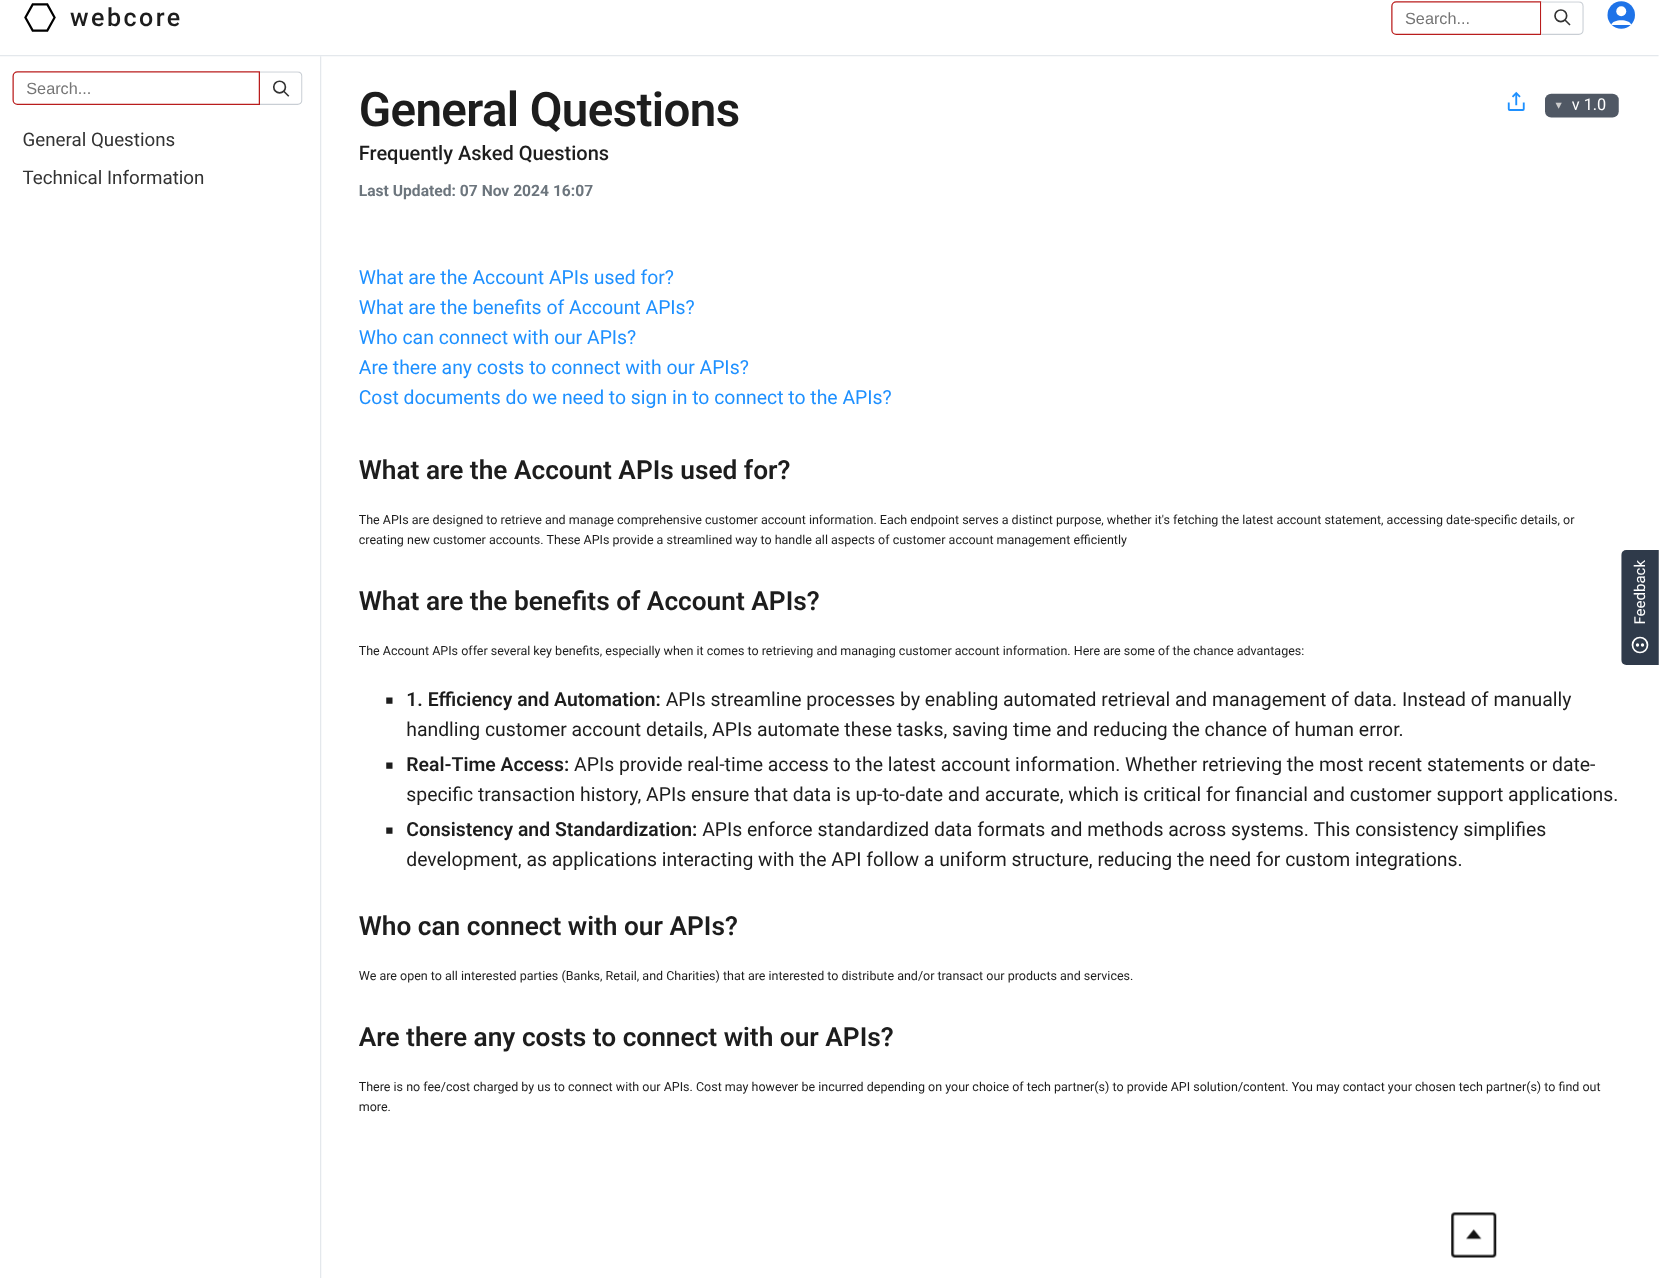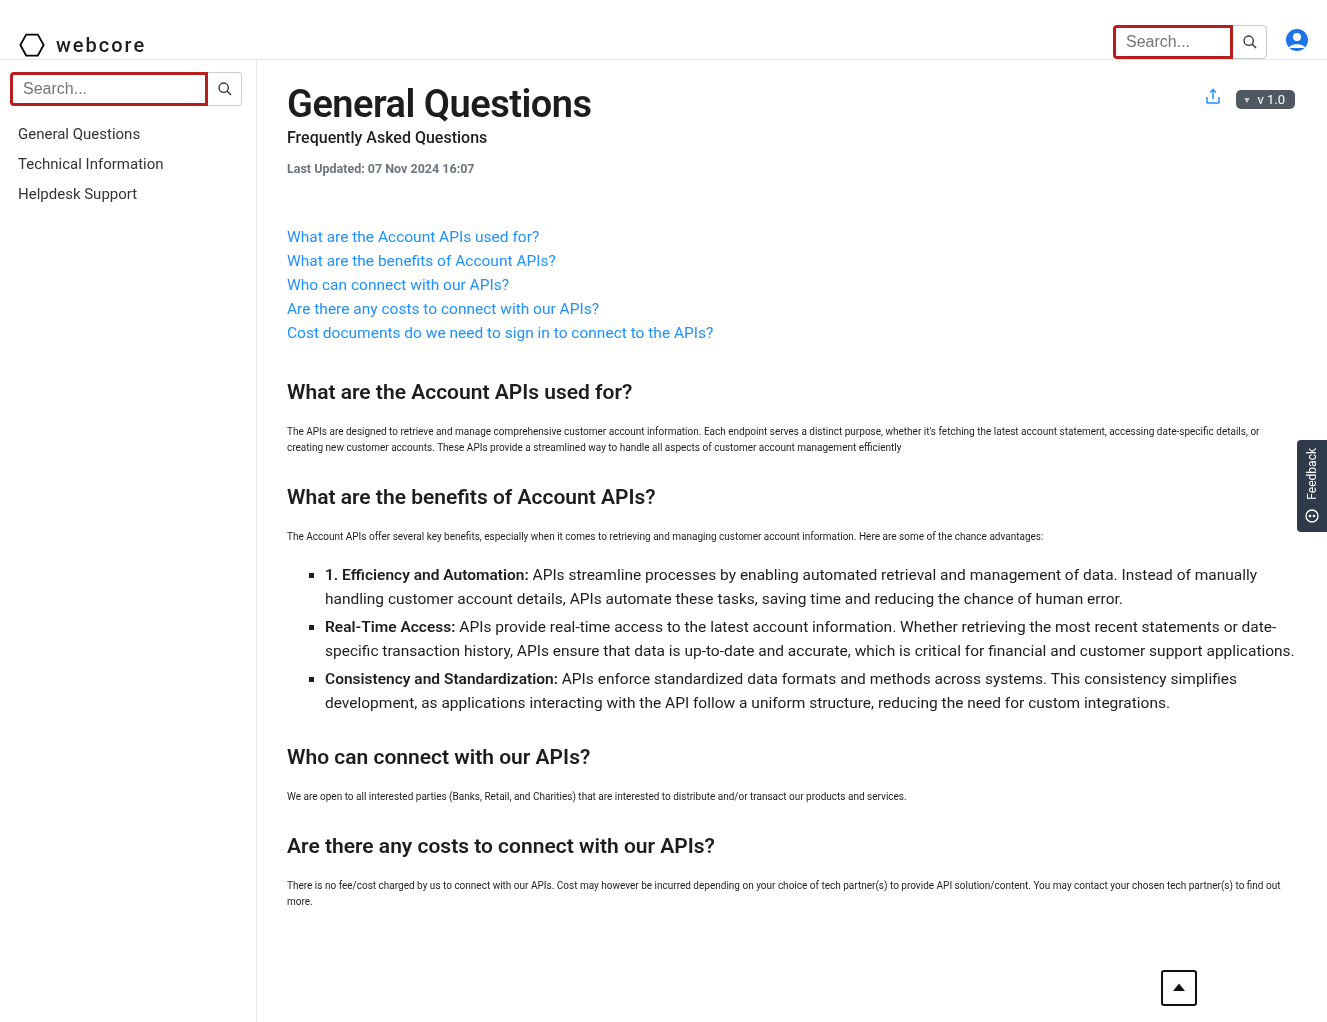--- a/index.html
+++ b/index.html
@@ -1,22 +1,22 @@
 <!DOCTYPE html>
 <html><head>
 <meta charset="utf-8">
 <style>
 * { box-sizing: border-box; margin: 0; padding: 0; }
 body { font-family: -apple-system, BlinkMacSystemFont, "Segoe UI", Roboto, Arial, sans-serif; color: #1d1d1d; background: #fff; width: 1327px; }
-.header { display: flex; align-items: flex-end; justify-content: space-between; height: 60px; padding: 0 18px; border-bottom: 1px solid #e4e8ec; }
+.header { display: flex; align-items: flex-start; justify-content: space-between; height: 45px; padding: 0 18px; border-bottom: 1px solid #e4e8ec; }
 .brand { display: flex; align-items: center; gap: 10px; font-size: 20px; letter-spacing: 2px; font-weight: 500; }
 .brand svg { }
 .header-right { display: flex; align-items: center; gap: 18px; }
 .search-group { display: flex; }
-.search-input { border: 3px solid #b91c1c; border-radius: 4px 0 0 4px; padding: 5px 10px; font-size: 16px; width: 120px; outline: none; }
+.search-input { border: 1px solid #b91c1c; border-radius: 4px 0 0 4px; padding: 5px 10px; font-size: 13px; width: 120px; outline: none; }
 .search-btn { border: 1px solid #c9ced4; border-left: none; background: #fff; border-radius: 0 4px 4px 0; width: 34px; display: flex; align-items: center; justify-content: center; cursor: pointer; }
 .avatar { color: #1e73e8; }
 .container { display: flex; }
 .sidebar { width: 257px; border-right: 1px solid #e4e8ec; min-height: 980px; padding: 12px 10px; }
 .sidebar .search-group { margin-bottom: 14px; }
 .sidebar .search-input { width: 198px; }
 .sidebar-item { padding: 5px 8px; font-size: 15px; color: #333; cursor: pointer; margin-bottom: 2px; }
 .main { flex: 1; padding: 22px 32px 60px 30px; position: relative; }
 .title-row { display: flex; justify-content: space-between; align-items: flex-start; }
 .page-title { font-size: 38px; font-weight: 600; letter-spacing: -0.5px; }
@@ -74,21 +74,20 @@
       <input class="search-input" placeholder="Search..." style="">
       <button class="search-btn">
         <svg width="16" height="16" viewBox="0 0 24 24" fill="none" stroke="#333" stroke-width="2">
             <circle cx="10" cy="10" r="7"></circle>
             <line x1="21" y1="21" x2="15" y2="15"></line>
           </svg>
       </button>
     </div>
     <div class="sidebar-item">General Questions</div>
     <div class="sidebar-item">Technical Information</div>
-    <div class="sidebar-item">Helpdesk Support</div>
   </aside>
 
   <main class="main">
     <div class="title-row">
       <h1 class="page-title">General Questions</h1>
       <div class="title-actions">
         <span class="share-icon">
           <svg width="18" height="18" viewBox="0 0 24 24" fill="none" stroke="#1e90ff" stroke-width="2">
               <path d="M4 12v7a1 1 0 0 0 1 1h14a1 1 0 0 0 1-1v-7"></path>
               <polyline points="16 6 12 2 8 6"></polyline>

